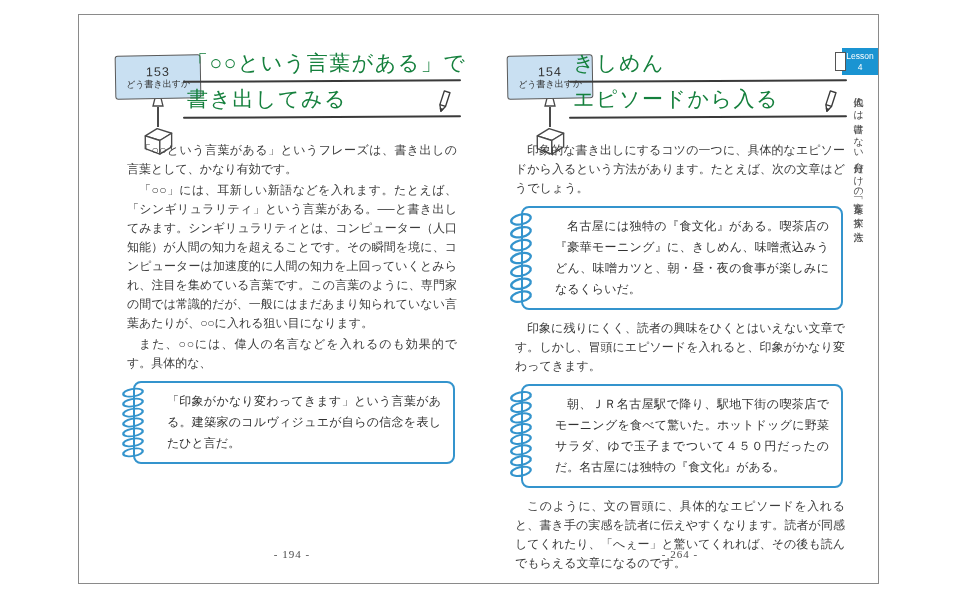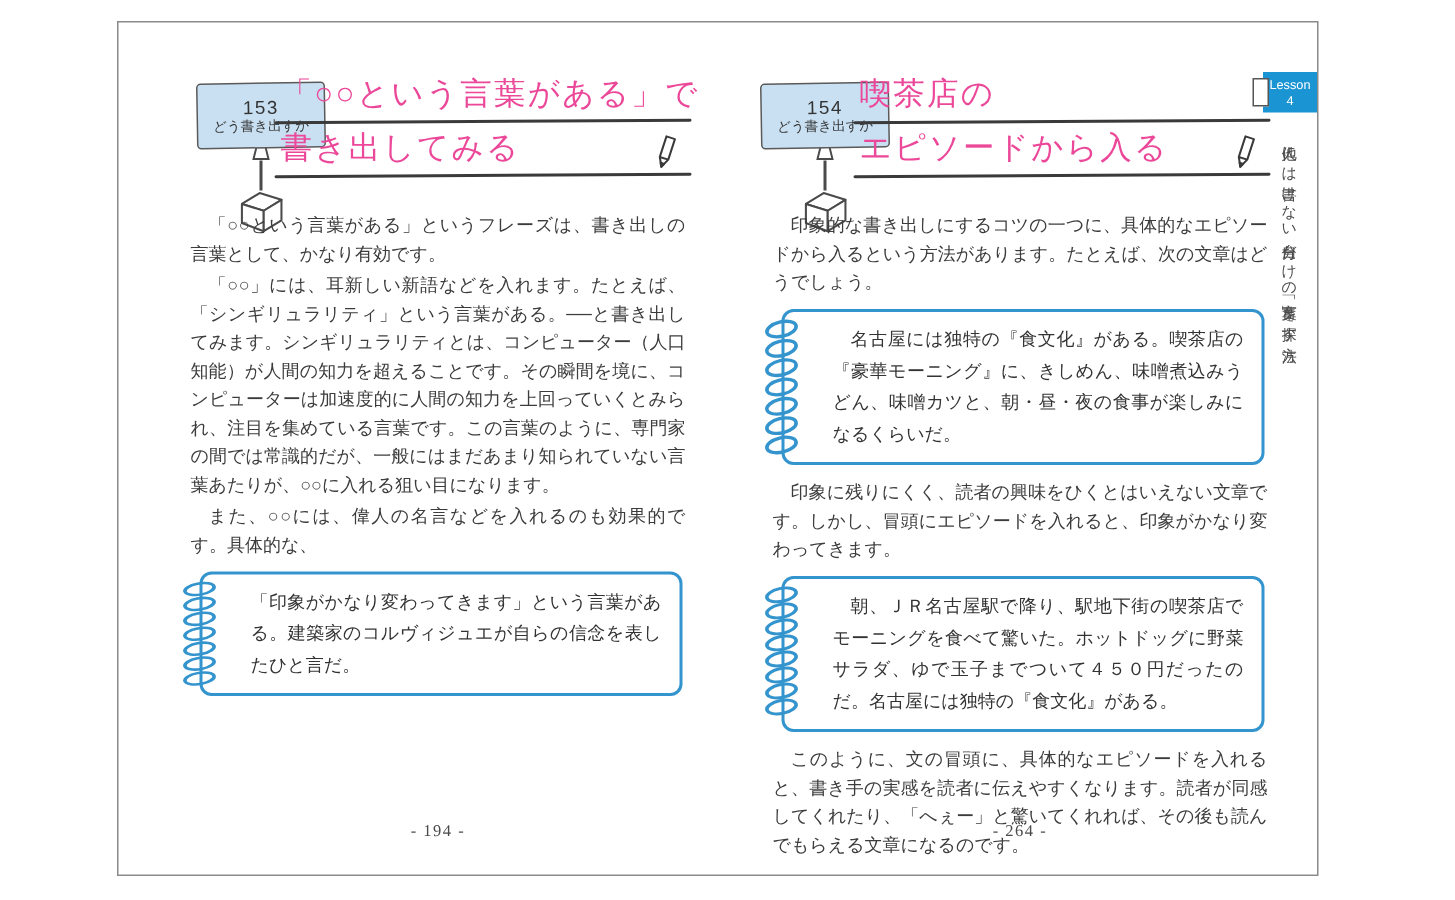--- a/index.html
+++ b/index.html
@@ -15,21 +15,21 @@
            border:1.5px solid #5a5a5a;border-radius:3px;transform:rotate(-1deg);
            display:flex;flex-direction:column;align-items:center;justify-content:center;}
   .sign-number{font-size:12.5px;line-height:14px;color:#333;letter-spacing:1px;}
   .sign-label{font-size:9px;line-height:11px;color:#333;}
   .clamp{margin-top:-1px;}
   .pole{width:2px;height:20px;background:#4a4a4a;}
   .cube{margin-top:-2px;}
 
   
   .title-block{position:absolute;width:278px;}
-  .title-line{font-size:21px;letter-spacing:1.5px;color:#ec4899;line-height:32px;
+  .title-line{font-size:21px;letter-spacing:1.5px;color:#15803d;line-height:32px;
               padding-left:4px;white-space:nowrap;}
   .title-row2{position:relative;}
   .rule{height:2px;background:#3a3a3a;border-radius:2px;transform:rotate(-0.35deg);margin:1px 0;}
   .pencil{position:absolute;right:6px;top:5px;}
 
   
   .column{position:absolute;width:330px;font-family:"Liberation Serif",serif;
           font-size:12px;line-height:19px;text-align:justify;color:var(--ink,#3c3c3c);}
   .para{margin:0 0 2px 0;}
   .indent{text-indent:1em;}
@@ -54,21 +54,21 @@
   .vertical-caption{position:absolute;right:13px;top:74px;writing-mode:vertical-rl;
                     font-size:10px;letter-spacing:1px;color:#4a4a4a;}
 </style>
 </head>
 <body>
 
 <div class="spread">
 
   <section>
 
-    <div class="sign-group" style="left:52px;top:40px;">
+    <div class="sign-group" style="left:36px;top:40px;">
       <div class="placard">
         <div class="sign-number">153</div>
         <div class="sign-label">どう書き出すか</div>
       </div>
       <svg class="clamp" width="14" height="9" viewBox="0 0 14 9">
         <path d="M4 0 L10 0 L12 8 L2 8 Z" fill="#fff" stroke="#4a4a4a" stroke-width="1.3"></path>
       </svg>
       <div class="pole"></div>
       <svg class="cube" width="40" height="31" viewBox="0 0 44 34">
         <g fill="#fff" stroke="#4a4a4a" stroke-width="1.5" stroke-linejoin="round">
@@ -134,21 +134,21 @@
       <svg class="cube" width="40" height="31" viewBox="0 0 44 34">
         <g fill="#fff" stroke="#4a4a4a" stroke-width="1.5" stroke-linejoin="round">
           <polygon points="8,12 21,4 37,9 24,17"></polygon>
           <polygon points="8,12 8,26 24,32 24,17"></polygon>
           <polygon points="24,17 24,32 37,24 37,9"></polygon>
         </g>
       </svg>
     </div>
 
     <div class="title-block" style="left:490px;top:32px;">
-      <div class="title-line">喫茶店の</div>
+      <div class="title-line">きしめん</div>
       <div class="rule"></div>
       <div class="title-row2">
         <span class="title-line" style="display:block;">エピソードから入る</span>
         <svg class="pencil" width="22" height="27" viewBox="0 0 26 30">
           <g fill="none" stroke="#3a3a3a" stroke-width="1.6" stroke-linejoin="round" transform="rotate(18 13 15)">
             <path d="M9.5 3 h7 v17 l-3.5 7 l-3.5 -7 z"></path>
             <path d="M9.5 20 h7"></path>
             <path d="M13 27 l-1.4 -2.8 h2.8 z" fill="#3a3a3a"></path>
           </g>
         </svg>

